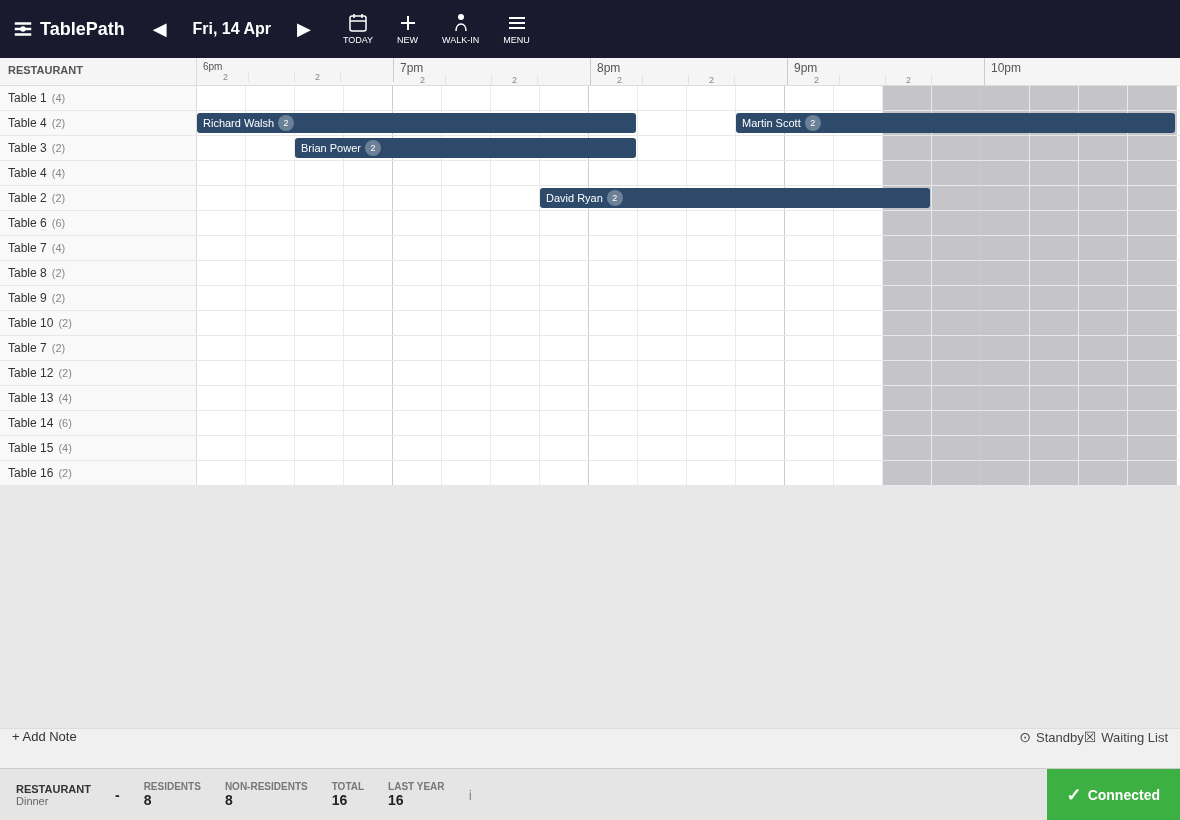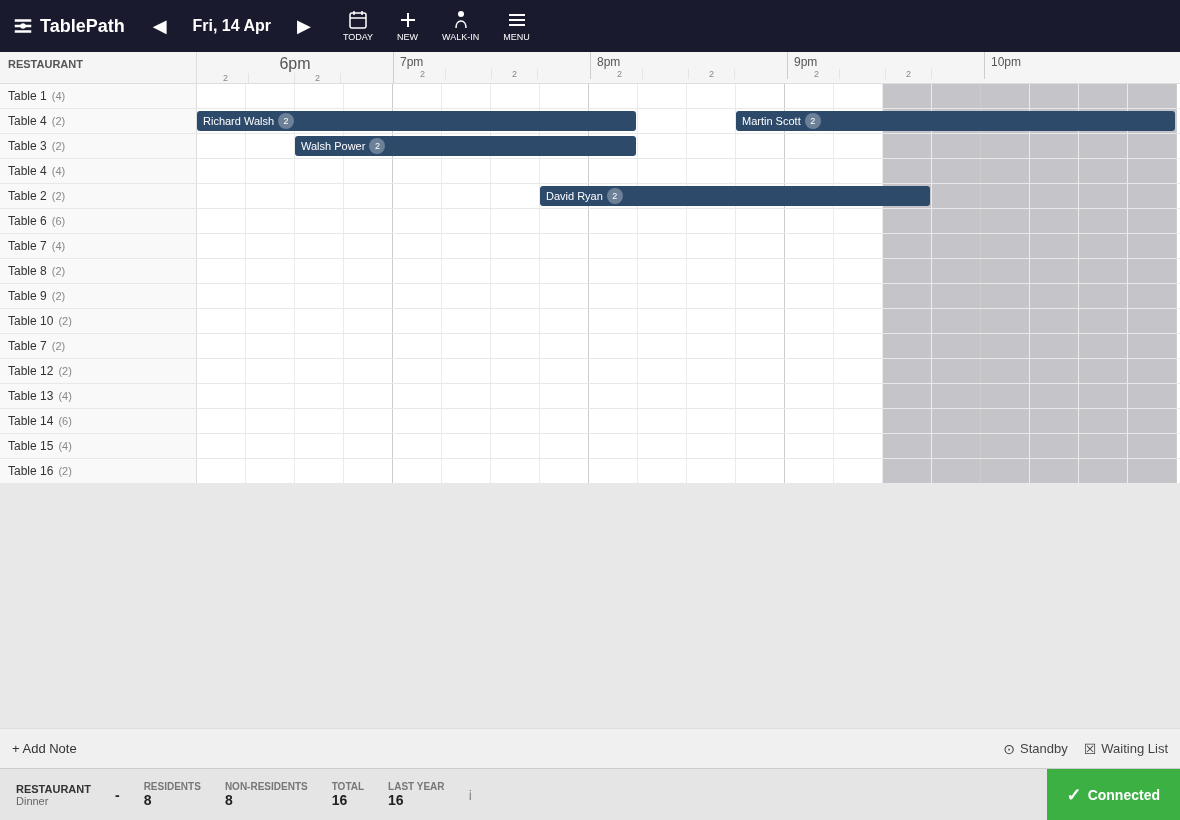--- a/index.html
+++ b/index.html
@@ -4,21 +4,21 @@
   <style>
     * { box-sizing: border-box; margin: 0; padding: 0; }
     body { font-family: -apple-system, BlinkMacSystemFont, 'Segoe UI', sans-serif; background: #e8e8e8; width: 1180px; height: 820px; overflow: hidden; display: flex; flex-direction: column; }
 
     
     .header {
       background: #1a1a2e;
       color: white;
       display: flex;
       align-items: center;
-      height: 52px;
+      height: 58px;
       padding: 0 12px;
       flex-shrink: 0;
     }
     .logo {
       display: flex;
       align-items: center;
       gap: 6px;
       font-size: 18px;
       font-weight: 700;
       color: white;
@@ -191,24 +191,23 @@
       font-weight: 600;
       cursor: pointer;
       border-radius: 2px;
     }
 
     
     .bottom-toolbar {
       background: #f0f0f0;
       border-top: 1px solid #ddd;
       display: flex;
-      align-items: center;
+      align-items: flex-start;
       padding: 0 12px;
       height: 40px;
-      gap: 16px;
     }
     .add-note-btn {
       display: flex;
       align-items: center;
       gap: 4px;
       font-size: 13px;
       color: #333;
       cursor: pointer;
       background: none;
       border: none;
@@ -340,21 +339,21 @@
 
   <div class="grid-container">
 
     <div class="time-header-row">
       <div class="table-label-col">RESTAURANT</div>
       <div class="time-slots-header">
 
         <div style="display:flex;align-items:flex-start;">
 
           <div style="width:197px;border-right:1px solid #ccc;padding:3px 6px 0;">
-            <div style="font-size:16px;color:#555;font-weight:500;text-align:center;">6pm</div>
+            <div style="font-size:10px;color:#555;font-weight:500;">6pm</div>
             <div style="display:flex;">
               <div style="width:49px;font-size:9px;color:#888;text-align:center;border-right:1px solid #e5e5e5;">2</div>
               <div style="width:49px;font-size:9px;color:#888;text-align:center;border-right:1px solid #e5e5e5;"></div>
               <div style="width:49px;font-size:9px;color:#888;text-align:center;border-right:1px solid #e5e5e5;">2</div>
               <div style="width:49px;font-size:9px;color:#888;text-align:center;"></div>
             </div>
           </div>
 
           <div style="width:197px;border-right:1px solid #ccc;padding:3px 6px 0;">
             <div style="font-size:12px;color:#555;font-weight:500;">7pm</div>
@@ -482,21 +481,21 @@
             <div style="width: 49px; min-width: 49px; height: 100%; border-right: 1px solid rgb(204, 204, 204); display: inline-block;"></div>
             <div style="width: 49px; min-width: 49px; height: 100%; border-right: 1px solid rgb(235, 235, 235); display: inline-block;"></div>
             <div style="width: 49px; min-width: 49px; height: 100%; border-right: 1px solid rgb(235, 235, 235); display: inline-block;"></div>
             <div style="width: 49px; min-width: 49px; height: 100%; border-right: 1px solid rgb(235, 235, 235); display: inline-block; background: rgb(197, 197, 201);"></div>
             <div style="width: 49px; min-width: 49px; height: 100%; border-right: 1px solid rgb(204, 204, 204); display: inline-block; background: rgb(197, 197, 201);"></div>
             <div style="width: 49px; min-width: 49px; height: 100%; border-right: 1px solid rgb(235, 235, 235); display: inline-block; background: rgb(197, 197, 201);"></div>
             <div style="width: 49px; min-width: 49px; height: 100%; border-right: 1px solid rgb(235, 235, 235); display: inline-block; background: rgb(197, 197, 201);"></div>
             <div style="width: 49px; min-width: 49px; height: 100%; border-right: 1px solid rgb(235, 235, 235); display: inline-block; background: rgb(197, 197, 201);"></div>
             <div style="width: 49px; min-width: 49px; height: 100%; border-right: 1px solid rgb(204, 204, 204); display: inline-block; background: rgb(197, 197, 201);"></div>
             <div class="reservation-block" style="left: 98px; width: 341px;">
-              <span>Walsh Power</span>
+              <span>Brian Power</span>
               <span class="res-badge">2</span>
             </div>
           </div>
         </div>
         <div class="grid-row">
           <div class="table-name-cell">
             <span>Table 4</span>
             <span class="table-capacity">&nbsp;(4)</span>
           </div>
           <div class="grid-cells" style="position: relative;">

